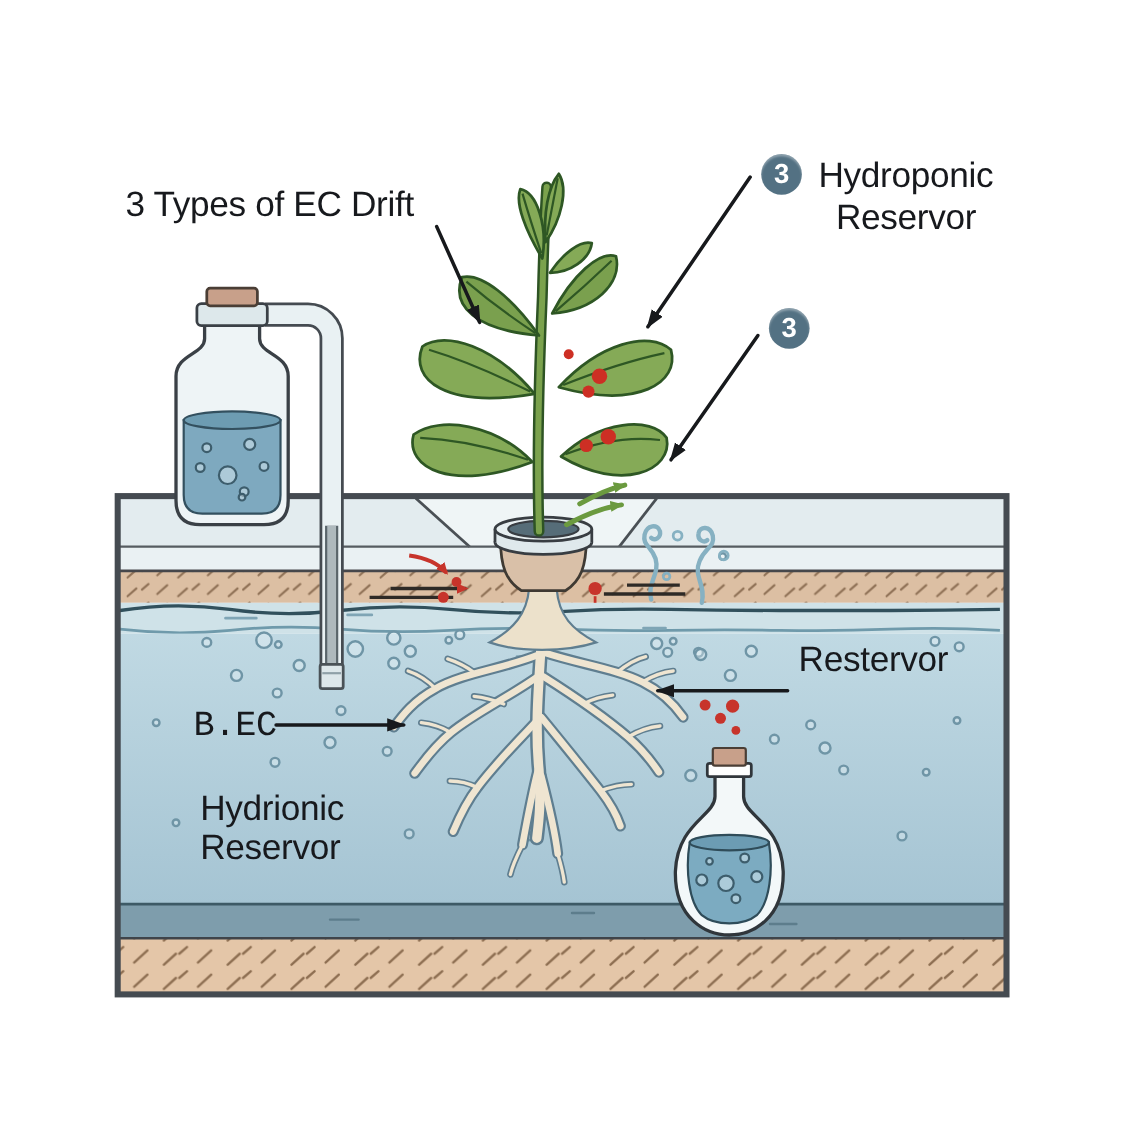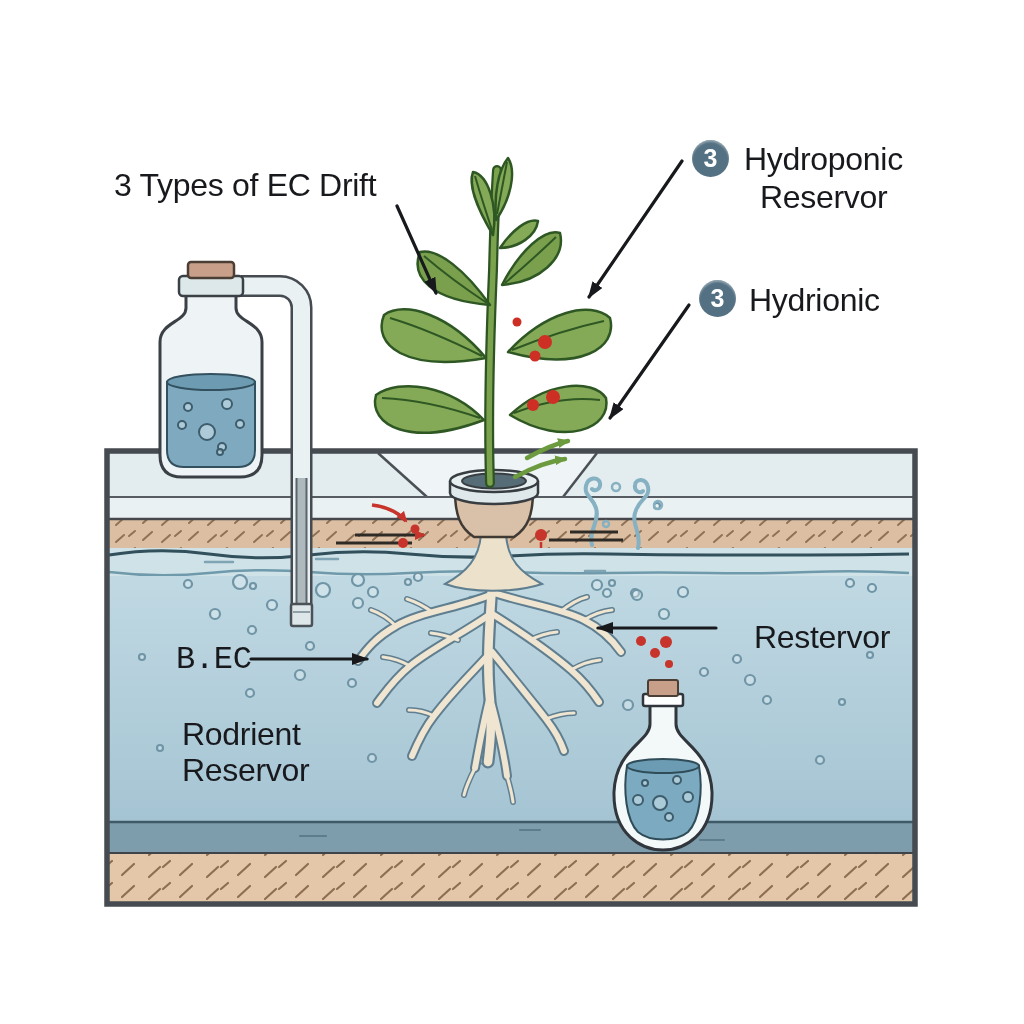--- a/index.html
+++ b/index.html
@@ -15,21 +15,21 @@
   .t-title{left:114px;top:167px;}
   .t-hyp1{left:744px;top:141px;}
   .t-hyp2{left:760px;top:179px;}
   .b-hyp{left:692px;top:140px;}
   .t-hyd1{left:749px;top:282px;}
   .t-hyd2{left:687px;top:320px;}
   .b-hyd{left:699px;top:280px;}
   .t-bec{left:176px;top:641px;font-family:Liberation Mono, monospace;}
   .t-rod1{left:182px;top:716px;}
   .t-rod2{left:182px;top:752px;}
-  .t-res{left:726px;top:619px;margin-left:28px;}
+  .t-res{left:726px;top:581px;}
   
   .ro0{stroke:#5f7e90;stroke-width:13;fill:none;stroke-linecap:round;}
   .ri0{stroke:#efe5d1;stroke-width:8.5;fill:none;stroke-linecap:round;}
   .ro1{stroke:#5f7e90;stroke-width:10;fill:none;stroke-linecap:round;}
   .ri1{stroke:#efe5d1;stroke-width:6;fill:none;stroke-linecap:round;}
   .ro2{stroke:#5f7e90;stroke-width:6;fill:none;stroke-linecap:round;}
   .ri2{stroke:#efe5d1;stroke-width:3;fill:none;stroke-linecap:round;}
 </style>
 </head>
 <body>
@@ -308,21 +308,20 @@
   </g>
 </svg>
 
   <div class="lbl t-title">3 Types of EC Drift</div>
 
   <div class="badge b-hyp">3</div>
   <div class="lbl t-hyp1">Hydroponic</div>
   <div class="lbl t-hyp2">Reservor</div>
 
   <div class="badge b-hyd">3</div>
-  <div class="lbl t-hyd1">Hydrionic</div>
 
   <div class="lbl t-bec">B.EC</div>
 
-  <div class="lbl t-rod1">Rodrient</div>
+  <div class="lbl t-rod1">Hydrionic</div>
   <div class="lbl t-rod2">Reservor</div>
 
   <div class="lbl t-res">Restervor</div>
 </div>
 
 </body></html>

